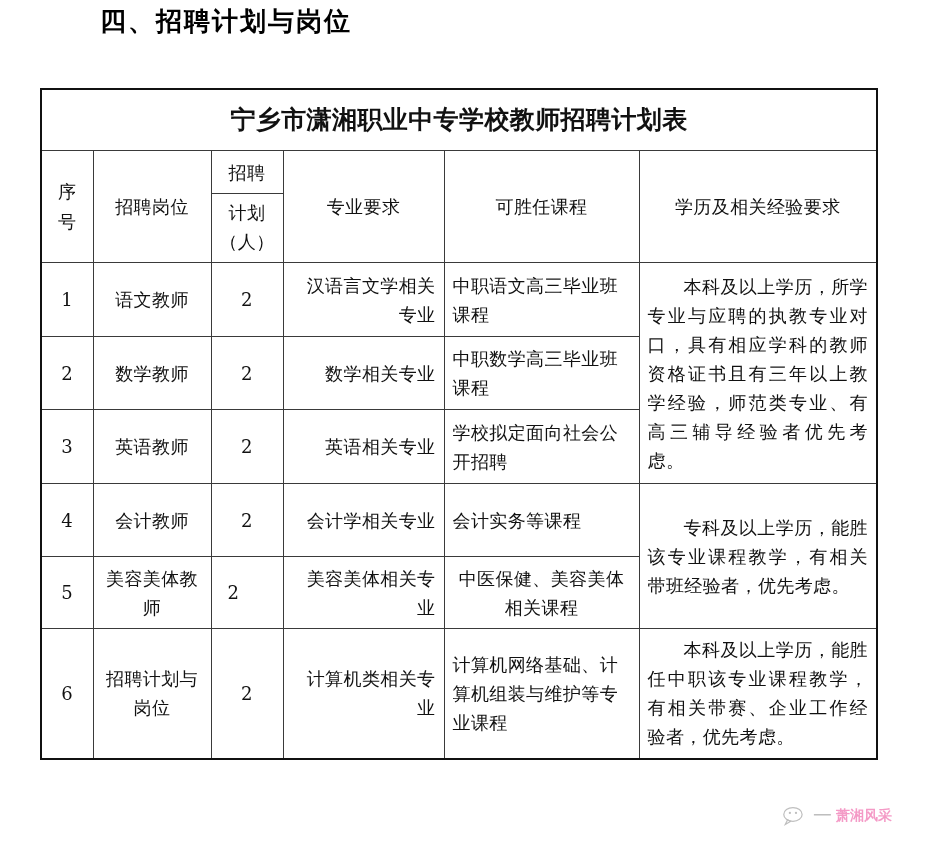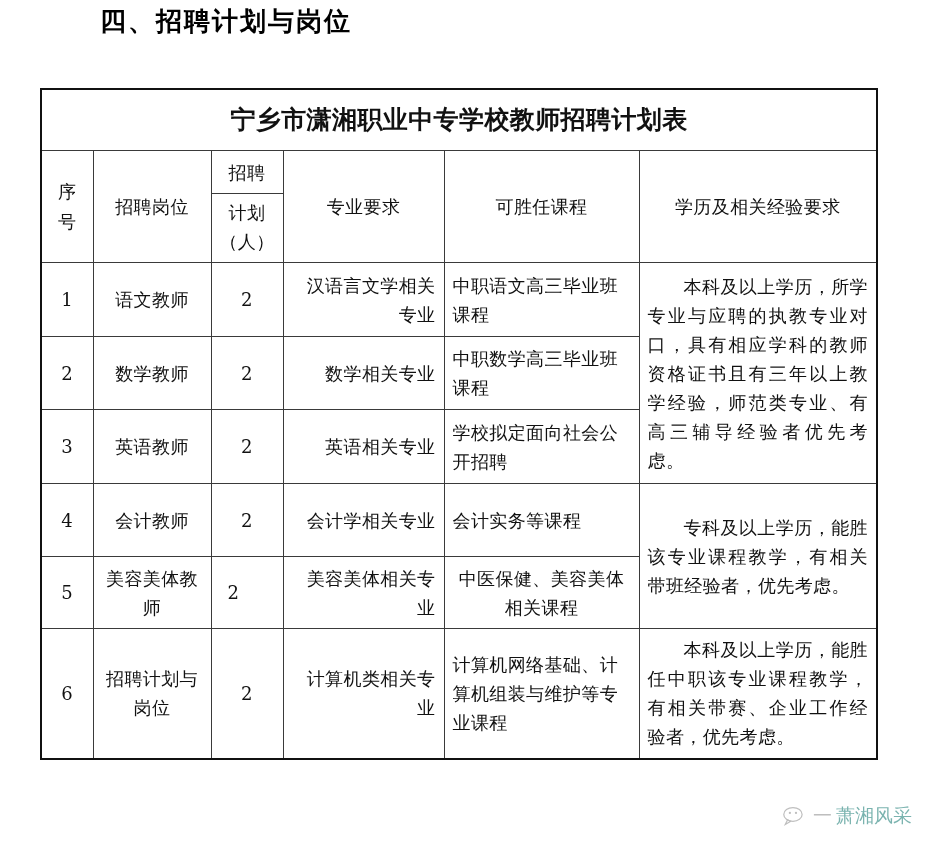--- a/index.html
+++ b/index.html
@@ -146,23 +146,23 @@
     gap: 4px;
     opacity: 0.55;
     pointer-events: none;
   }
   .watermark .wm-icon {
     width: 26px;
     height: 20px;
     flex: 0 0 auto;
   }
   .watermark .wm-text {
-    font-size: 19px;
-    font-weight: normal;
-    color: #0f766e;
+    font-size: 14px;
+    font-weight: bold;
+    color: #ec4899;
     letter-spacing: 0px;
     white-space: nowrap;
     font-family: "DejaVu Sans", "Liberation Sans", sans-serif;
   }
   .watermark .wm-dash {
     color: #8a8a8a;
     font-size: 19px;
   }
 </style>
 </head>

